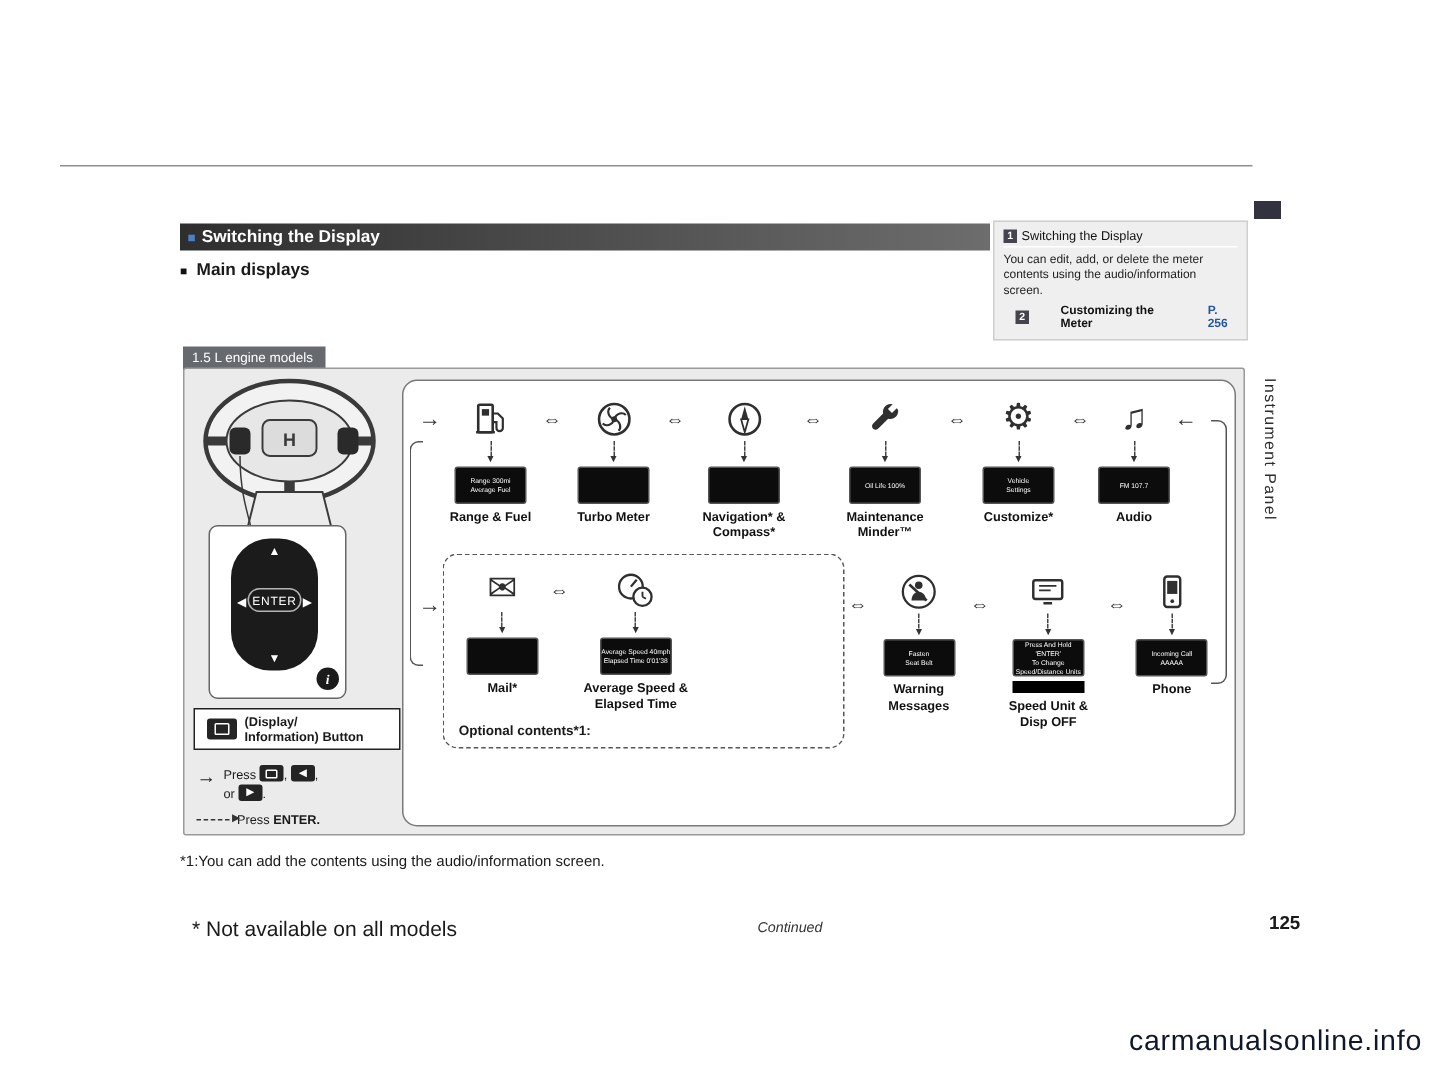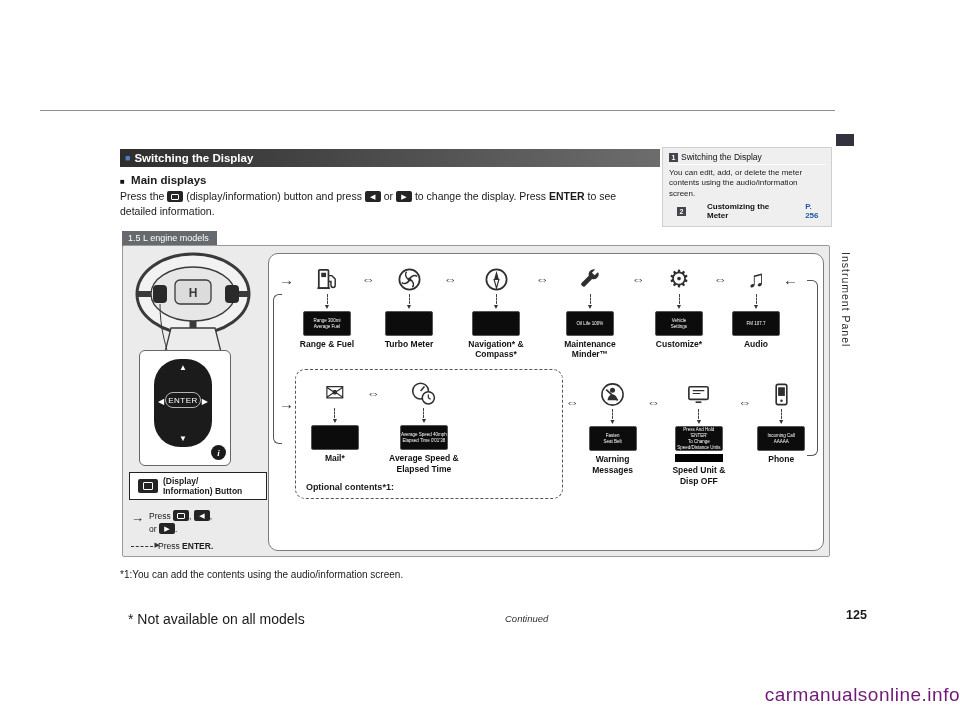--- a/index.html
+++ b/index.html
@@ -116,49 +116,38 @@
   .optional-box { border:1.5px dashed #555; border-radius:10px; padding:8px 10px 6px 10px; display:flex;
     flex-wrap:wrap; align-items:flex-start; }
   .opt-caption { width:100%; font-size:9px; font-weight:bold; margin-top:8px; }
   .out-col { margin-top:10px; }
 
   
   .footnote1 { position:absolute; top:569px; left:120px; font-size:10px; }
   .footnote2 { position:absolute; top:611px; left:128px; font-size:14px; }
   .continued { position:absolute; top:613px; left:505px; font-size:9.5px; font-style:italic; color:#333; }
   .page-num { position:absolute; top:608px; left:846px; font-size:12.5px; font-weight:bold; }
-  .watermark { position:absolute; top:684px; right:0; font-size:19px; color:#701a75; letter-spacing:.5px; }
+  .watermark { position:absolute; top:684px; right:12px; font-size:19px; color:#0f172a; letter-spacing:.5px; }
 </style>
 </head>
 <body>
 
 <div id="page">
 
   <div class="top-rule"></div>
   <div class="chapter-tab"></div>
 
   <div class="section-bar">
     <span class="sq">■</span>
     <span>Switching the Display</span>
   </div>
   <div class="subheading">
     <span class="sq">■</span>
     <span>Main displays</span>
   </div>
-  <p class="intro">
-    <span>Press the</span>
-    <span class="btn-ico display"></span>
-    <span>(display/information) button and press</span>
-    <span class="btn-ico left"></span>
-    <span>or</span>
-    <span class="btn-ico right"></span>
-    <span>to change the display. Press</span>
-    <b>ENTER</b>
-    <span>to see detailed information.</span>
-  </p>
 
   <div class="note-box">
     <div class="note-header">
       <span class="refnum">1</span>
       <span>Switching the Display</span>
     </div>
     <div class="note-body">You can edit, add, or delete the meter contents using the audio/information screen.</div>
     <div class="note-link">
       <span class="refnum">2</span>
       <span class="lk">Customizing the Meter</span>

